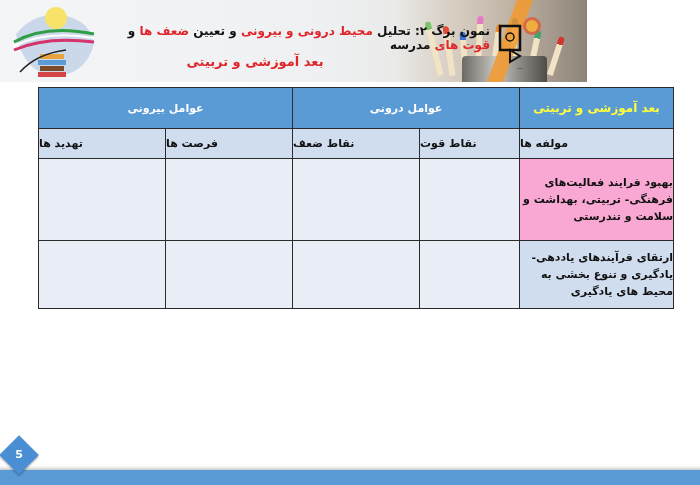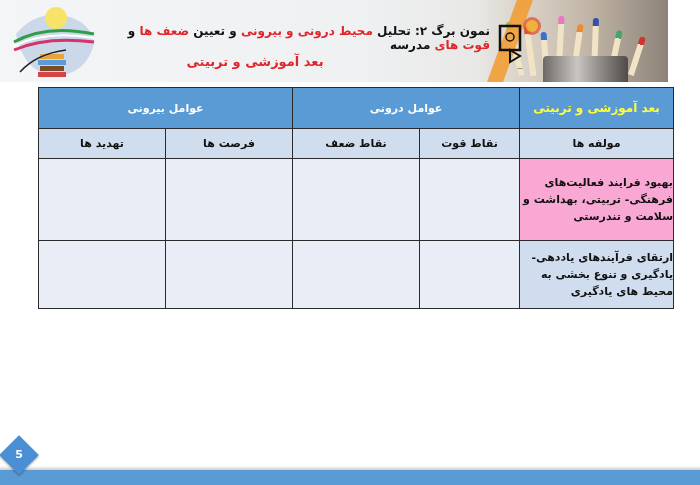--- a/index.html
+++ b/index.html
@@ -2,21 +2,21 @@
 <html><head>
 <meta charset="utf-8">
 <style>
   html, body { margin:0; padding:0; }
   body {
     width:700px; height:485px; overflow:hidden; position:relative;
     background:#ffffff;
     font-family:"DejaVu Sans", sans-serif;
   }
   .banner {
-    position:absolute; left:0; top:0; width:668px; height:82px;
+    position:absolute; left:0; top:0; width:587px; height:82px;
     background:linear-gradient(to right,#f4f5f7 0%,#eef0f2 55%,#e7e6e3 75%,#cfc7bd 100%);
   }
   .banner-photo {
     position:absolute; right:0; top:0; width:190px; height:82px;
     background:linear-gradient(to right,rgba(236,234,230,0) 0%,#d7cec2 30%,#bfb3a4 60%,#8d8378 100%);
   }
   .pencil { position:absolute; bottom:6px; width:6px; border-radius:3px 3px 0 0; }
   .cup {
     position:absolute; right:40px; bottom:0; width:85px; height:26px;
     background:linear-gradient(to right,#6d6a66,#c9c6c1 40%,#8a8681 70%,#4e4b48);
@@ -47,21 +47,21 @@
   }
   table.swot td, table.swot th {
     border:1px solid #2b2b2b; padding:0; font-size:11px;
   }
   .h1 th {
     height:40px; background:#5b9bd5; color:#ffffff; font-weight:bold;
     font-size:12px; text-align:center;
   }
   .h1 th.dim { color:#ffff3b; font-size:12px; }
   .h2 th {
-    height:29px; background:#d0ddef; color:#111; font-weight:bold; text-align:center;
+    height:29px; background:#d0ddef; color:#111; font-weight:bold; text-align:left;
   }
   td.comp {
     text-align:right; padding:0 8px; font-size:9px; line-height:17px; color:#111;
     font-weight:bold;
   }
   tr.odd td { background:#e9edf6; }
   tr.even td { background:#e9edf6; }
   tr.even td.comp { background:#d0ddef; }
   tr.odd td.comp { background:#f9a8d4; }
   .bottom-band {

